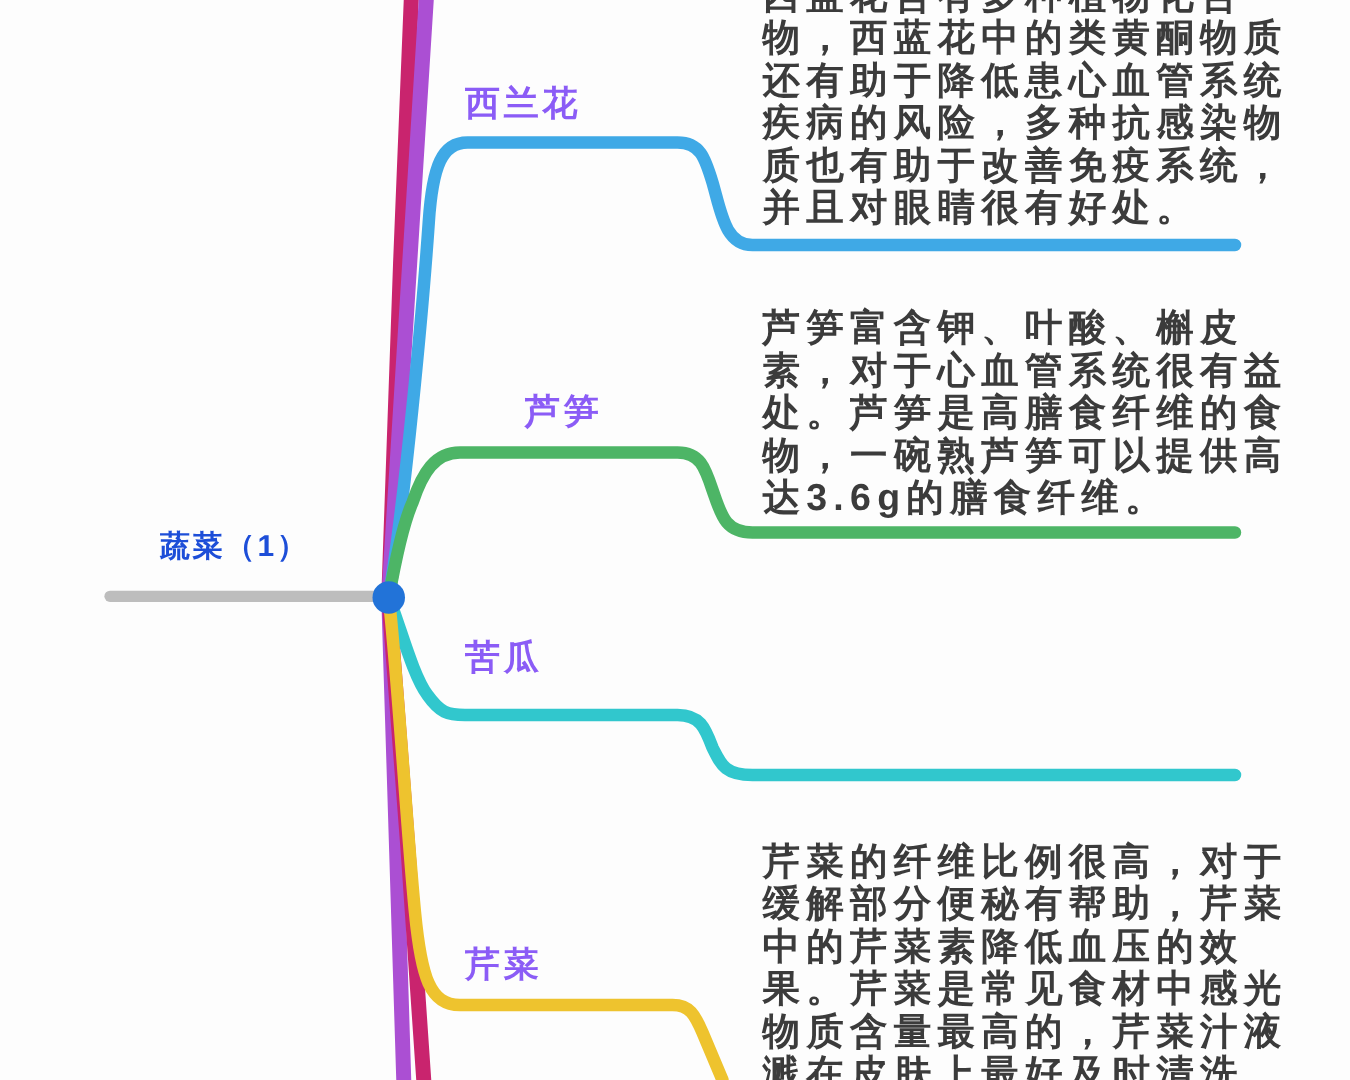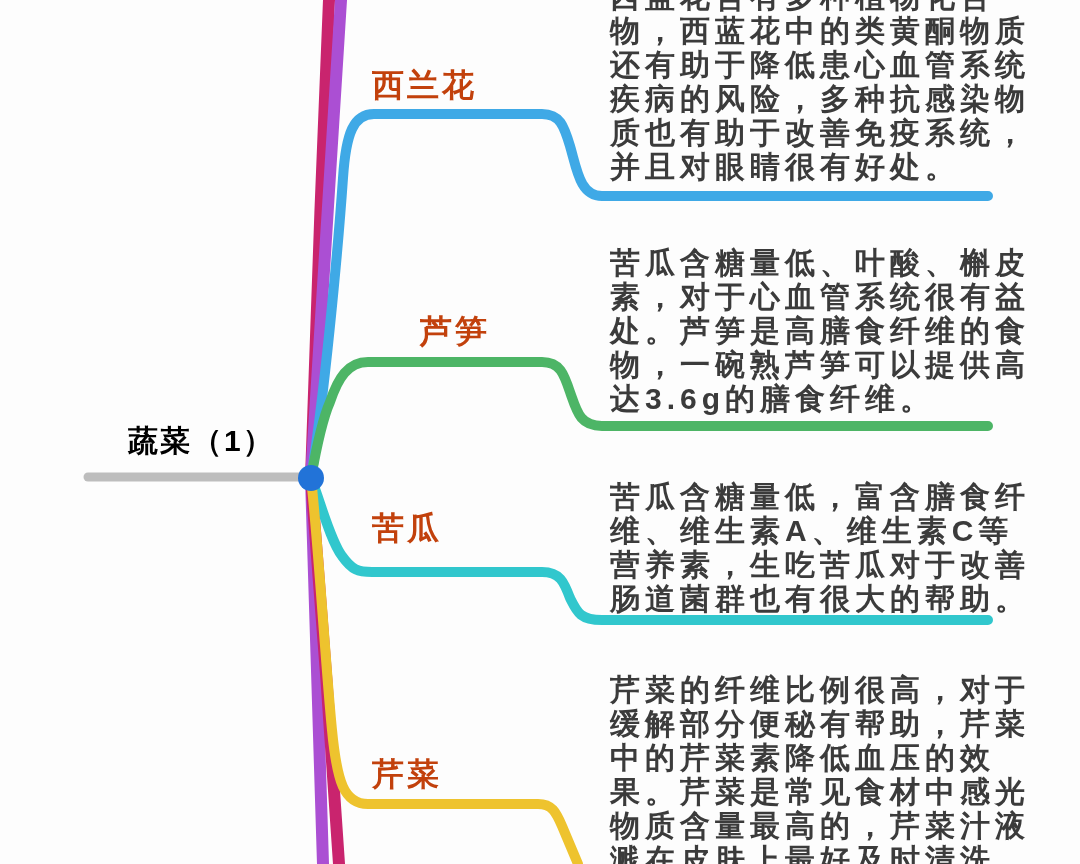--- a/index.html
+++ b/index.html
@@ -27,32 +27,32 @@
   .branch-path {
     fill: none;
     stroke-linecap: round;
     stroke-linejoin: round;
   }
   .root-label {
     position: absolute;
     left: 128px;
     top: 421px;
     width: 180px;
-    font-size: 30px;
+    font-size: 24px;
     font-weight: 700;
-    color: #000000;
+    color: #1d4ed8;
     letter-spacing: 2px;
     white-space: nowrap;
   }
   .branch-label {
     position: absolute;
     left: 372px;
-    font-size: 32px;
+    font-size: 28px;
     font-weight: 700;
-    color: #c2410c;
+    color: #8b5cf6;
     letter-spacing: 3px;
     white-space: nowrap;
   }
   .branch-label.broccoli { top: 64px; }
   .branch-label.asparagus { top: 310px; margin-left: 48px; }
   .branch-label.bittermelon { top: 507px; }
   .branch-label.celery { top: 753px; }
   .branch-note {
     position: absolute;
     left: 610px;
@@ -97,17 +97,16 @@
   </svg>
 
   <div class="root-label">蔬菜（1）</div>
 
   <div class="branch-label broccoli">西兰花</div>
   <div class="branch-label asparagus">芦笋</div>
   <div class="branch-label bittermelon">苦瓜</div>
   <div class="branch-label celery">芹菜</div>
 
   <div class="branch-note broccoli">西蓝花含有多种植物化合物，西蓝花中的类黄酮物质还有助于降低患心血管系统疾病的风险，多种抗感染物质也有助于改善免疫系统，并且对眼睛很有好处。</div>
-  <div class="branch-note asparagus">苦瓜含糖量低、叶酸、槲皮素，对于心血管系统很有益处。芦笋是高膳食纤维的食物，一碗熟芦笋可以提供高达3.6g的膳食纤维。</div>
-  <div class="branch-note bittermelon">苦瓜含糖量低，富含膳食纤维、维生素A、维生素C等营养素，生吃苦瓜对于改善肠道菌群也有很大的帮助。</div>
+  <div class="branch-note asparagus">芦笋富含钾、叶酸、槲皮素，对于心血管系统很有益处。芦笋是高膳食纤维的食物，一碗熟芦笋可以提供高达3.6g的膳食纤维。</div>
   <div class="branch-note celery">芹菜的纤维比例很高，对于缓解部分便秘有帮助，芹菜中的芹菜素降低血压的效果。芹菜是常见食材中感光物质含量最高的，芹菜汁液溅在皮肤上最好及时清洗。</div>
 
 </div>
 
 </body></html>

